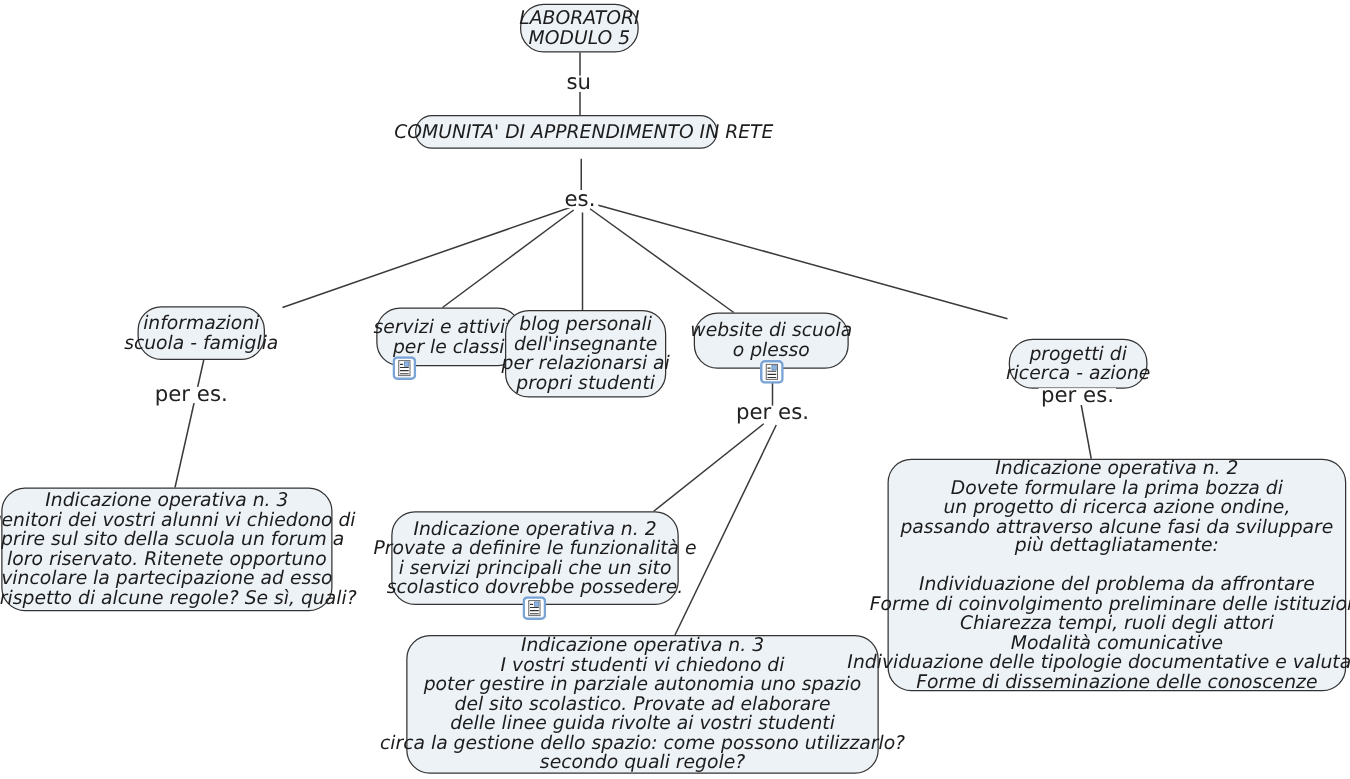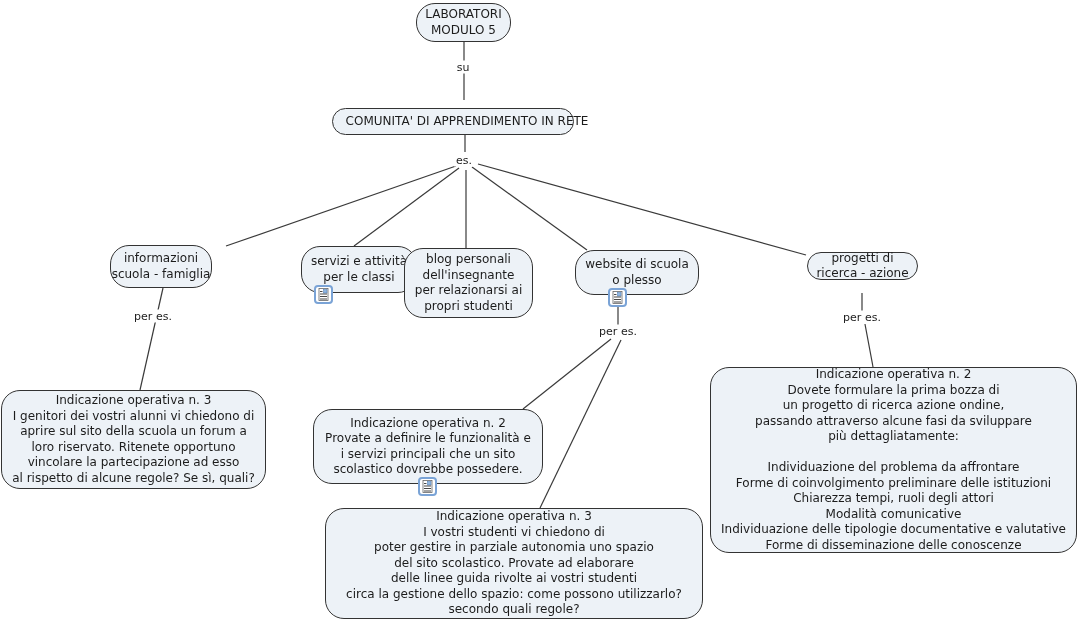--- a/index.html
+++ b/index.html
@@ -18,36 +18,37 @@
     background:#ffffff;
   }
   svg.links{position:absolute;left:0;top:0;z-index:1;}
   .node{
     position:absolute;
     box-sizing:border-box;
     background:var(--node-fill);
     border:1.5px solid var(--node-border);
     border-radius:19px;
     color:var(--text-color);
-    font-size:12px;
+    font-size:15px;
     line-height:15.5px;
     text-align:center;
     white-space:pre;
     display:flex;
     align-items:center;
     justify-content:center;
     z-index:2;
     cursor:default;
+    font-style:italic;
   }
   .link-label{
     position:absolute;
     transform:translate(-50%,-50%);
     background:#ffffff;
     color:#222222;
-    font-size:11px;
+    font-size:17px;
     line-height:13px;
     padding:0 2px;
     z-index:3;
     white-space:nowrap;
   }
   .res-icon{
     position:absolute;
     width:19px;height:19px;
     z-index:4;
   }
@@ -76,32 +77,32 @@
   </svg>
 
   <div class="link-label" style="left:463px;top:67px;">su</div>
   <div class="link-label" style="left:464px;top:160px;">es.</div>
   <div class="link-label" style="left:153px;top:316px;">per es.</div>
   <div class="link-label" style="left:618px;top:331px;">per es.</div>
   <div class="link-label" style="left:862px;top:317px;">per es.</div>
 
   <div class="node" style="left:416px;top:3px;width:95px;height:39px;">LABORATORI
 MODULO 5</div>
-  <div class="node" style="left:332px;top:108px;width:242px;height:27px;padding-left:28px;">COMUNITA' DI APPRENDIMENTO IN RETE</div>
+  <div class="node" style="left:332px;top:92px;width:242px;height:27px;padding-left:28px;">COMUNITA' DI APPRENDIMENTO IN RETE</div>
   <div class="node" style="left:110px;top:245px;width:102px;height:43px;">informazioni
 scuola - famiglia</div>
   <div class="node" style="left:265px;top:246px;width:116px;height:47px;margin-left:36px;">servizi e attività
 per le classi</div>
   <div class="node" style="left:404px;top:248px;width:129px;height:70px;">blog personali
 dell'insegnante
 per relazionarsi ai
 propri studenti</div>
-  <div class="node" style="left:575px;top:250px;width:124px;height:45px;">website di scuola
+  <div class="node" style="left:555px;top:250px;width:124px;height:45px;">website di scuola
 o plesso</div>
-  <div class="node" style="left:807px;top:252px;width:111px;height:28px;">progetti di
+  <div class="node" style="left:807px;top:271px;width:111px;height:40px;">progetti di
 ricerca - azione</div>
   <div class="node" style="left:1px;top:390px;width:265px;height:99px;">Indicazione operativa n. 3
 I genitori dei vostri alunni vi chiedono di
 aprire sul sito della scuola un forum a
 loro riservato. Ritenete opportuno
 vincolare la partecipazione ad esso
 al rispetto di alcune regole? Se sì, quali?</div>
   <div class="node" style="left:313px;top:409px;width:230px;height:75px;">Indicazione operativa n. 2
 Provate a definire le funzionalità e
 i servizi principali che un sito

